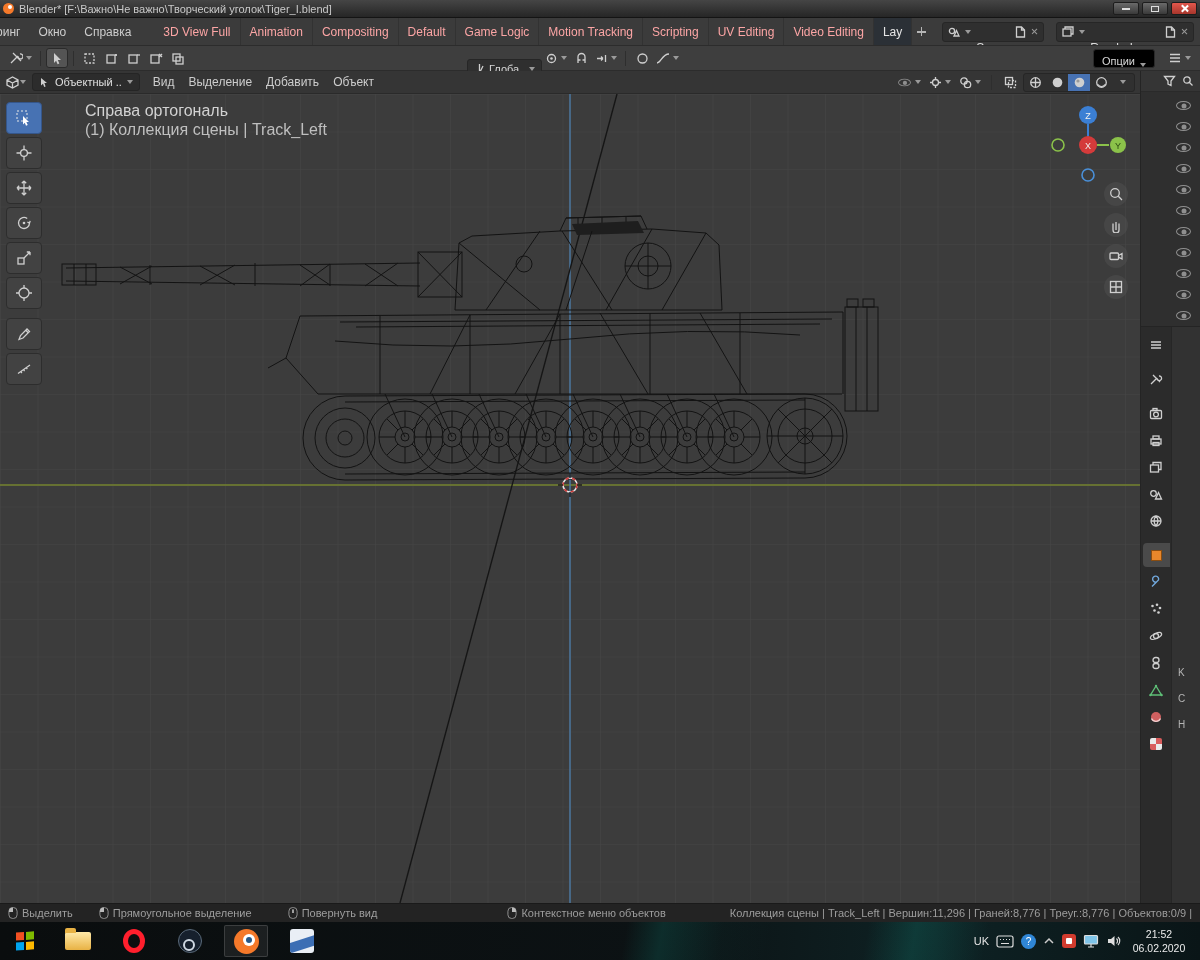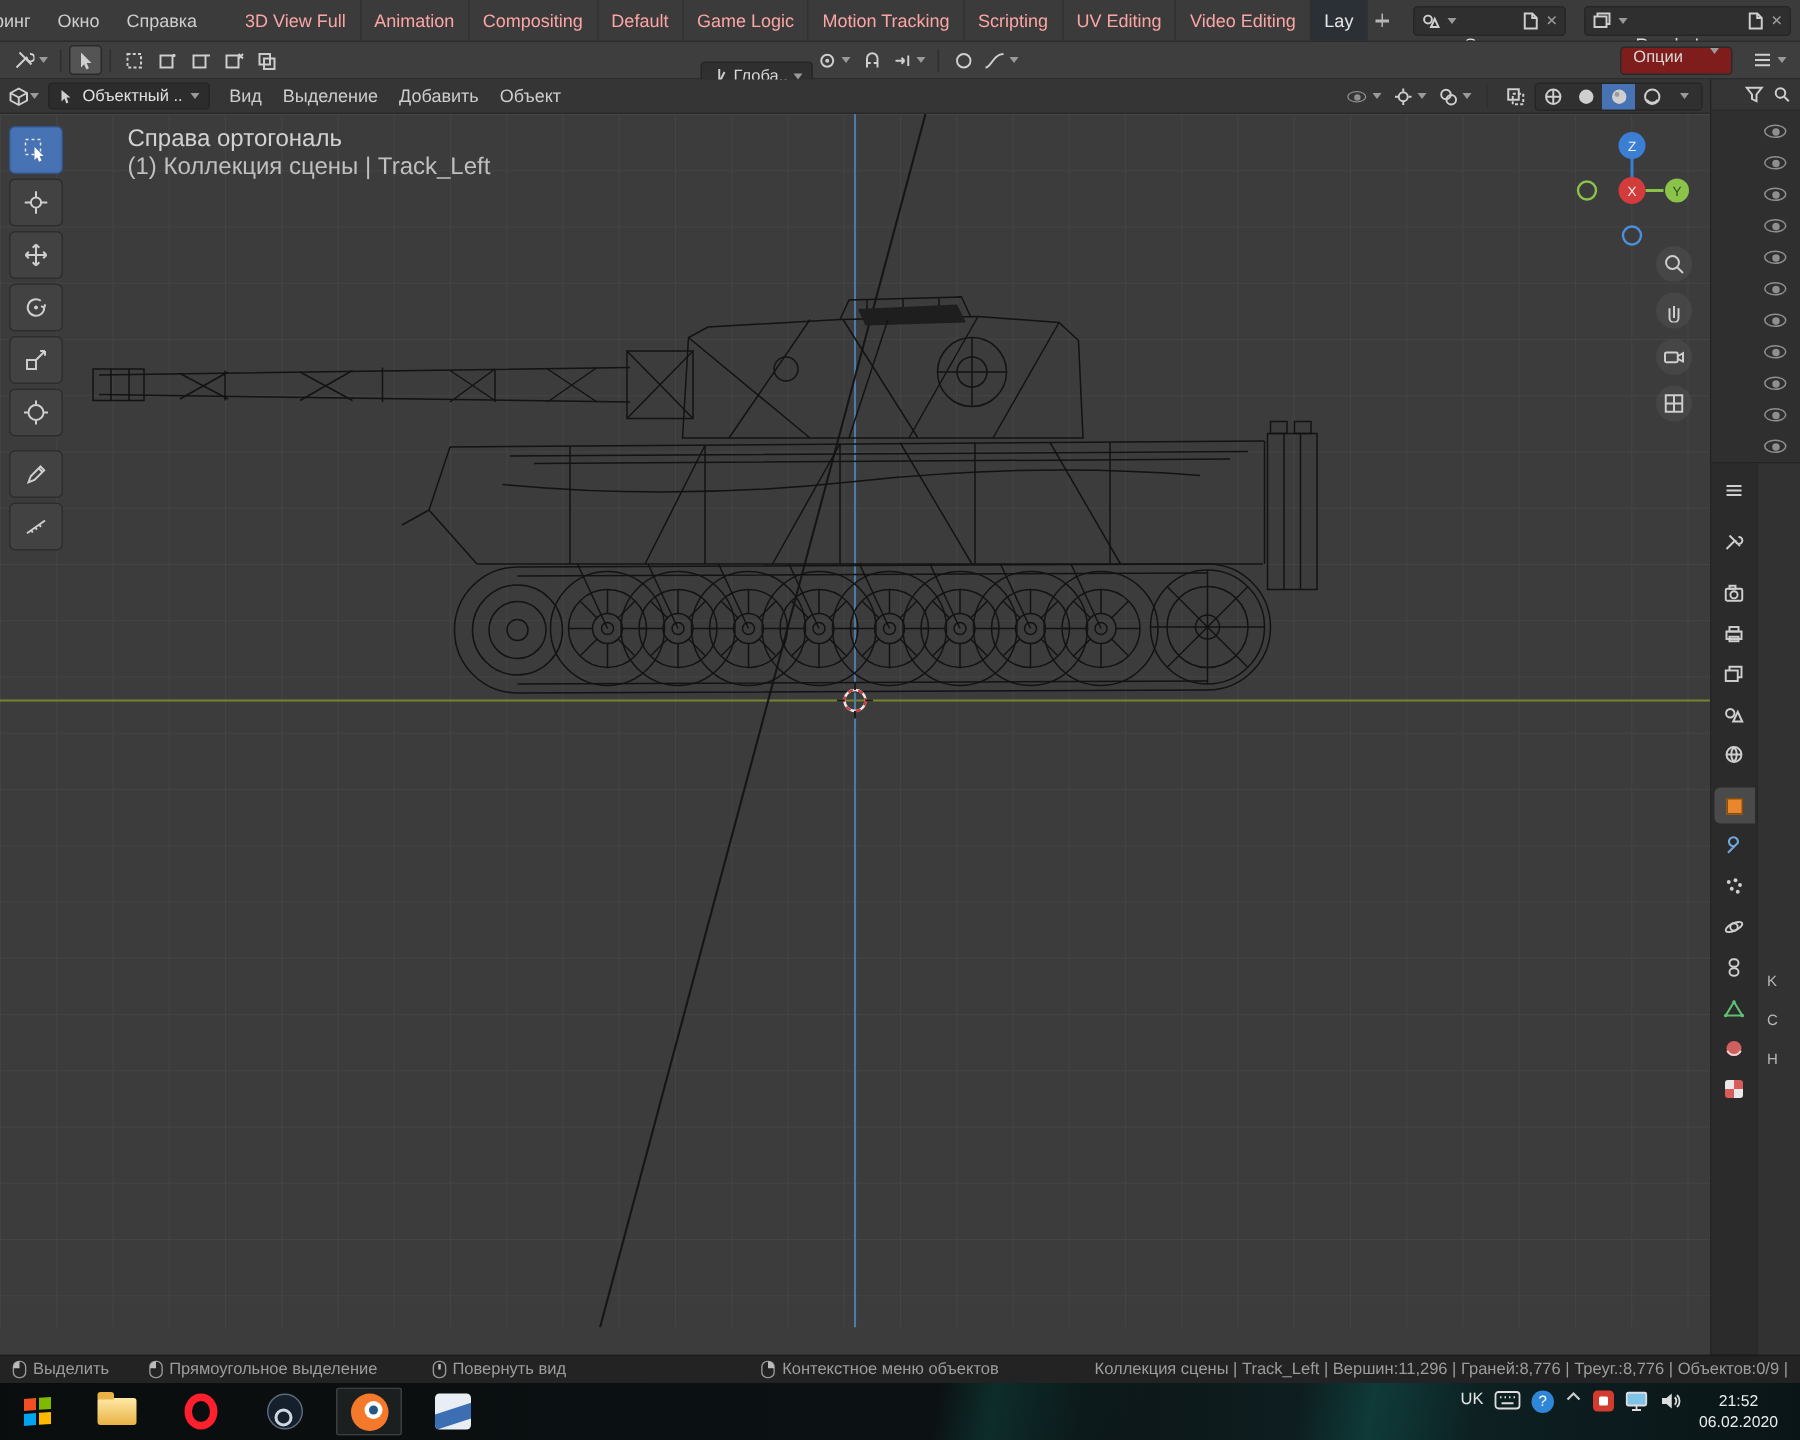--- a/index.html
+++ b/index.html
@@ -37,21 +37,21 @@
   .caret { width:0; height:0; border-left:3px solid transparent; border-right:3px solid transparent; border-top:4px solid #9a9a9a; }
   .mini-x { position:relative; width:7px; height:7px; }
   .mini-x::before,.mini-x::after{ content:""; position:absolute; left:3px; top:0; width:1.2px; height:7px; background:#9a9a9a; }
   .mini-x::before{transform:rotate(45deg);} .mini-x::after{transform:rotate(-45deg);}
 
   .topbar2 { height:25px; flex:0 0 25px; background:#3e3e3e; border-bottom:1px solid #2c2c2c; display:flex; align-items:center; padding:0 6px; }
   .icon-btn { height:20px; min-width:22px; display:flex; align-items:center; justify-content:center; gap:3px; border-radius:3px; padding:0 3px; }
   .icon-btn.pressed { background:#545454; border:1px solid #2a2a2a; }
   .sep { width:1px; height:15px; background:#2e2e2e; margin:0 5px; }
   .dd-field { display:flex; align-items:center; gap:4px; background:#2f2f2f; border:1px solid #262626; border-radius:3px; height:19px; padding:0 6px; font-size:11px; color:#d8d8d8; }
-  .opts-btn { margin-left:auto; display:flex; align-items:flex-start; gap:18px; background:#7f1d1d; border:1px solid #2a2a2a; border-radius:3px; height:19px; padding:0 8px; font-size:11px; color:#d8d8d8; }
+  .opts-btn { margin-left:auto; display:flex; align-items:flex-end; gap:5px; background:#000000; border:1px solid #2a2a2a; border-radius:3px; height:19px; padding:0 8px; font-size:11px; color:#d8d8d8; }
 
   
   .main { flex:1; display:flex; min-height:0; }
   .vp-wrap { width:1140px; flex:0 0 1140px; display:flex; flex-direction:column; }
   .vp-header { height:23px; flex:0 0 23px; background:#353535; border-bottom:1px solid #2a2a2a; display:flex; align-items:center; padding:0 5px; }
   .vp-header .menu-item { line-height:23px; padding:15px 7px; }
   .mode-field { display:flex; align-items:center; gap:5px; background:#2c2c2c; border:1px solid #252525; border-radius:3px; height:18px; padding:0 6px; font-size:11px; color:#e0e0e0; margin:0 6px; }
   .hdr-right { margin-left:auto; display:flex; align-items:center; gap:2px; }
   .shade-group { display:flex; align-items:center; background:#303030; border:1px solid #262626; border-radius:3px; height:19px; overflow:hidden; }
   .shade-btn { width:22px; height:19px; display:flex; align-items:center; justify-content:center; }
@@ -113,35 +113,48 @@
   .folder { position:relative; width:26px; height:18px; background:linear-gradient(#ffe9a8,#e8b244); border-radius:2px; }
   .folder::before { content:""; position:absolute; left:0; top:-4px; width:11px; height:5px; background:#e8b244; border-radius:2px 2px 0 0; }
   .opera-ring { width:22px; height:24px; border:5px solid #ff1f2d; border-radius:50%; }
   .steam-disc { width:24px; height:24px; border-radius:50%; background:#16202d; border:1px solid #5a6a7a; position:relative; }
   .steam-disc::after{ content:""; position:absolute; left:4px; top:9px; width:8px; height:8px; border-radius:50%; border:2px solid #cfd8e2; }
   .blender-disc { width:25px; height:25px; border-radius:50%; background:#f5792a; position:relative; }
   .blender-disc::before{ content:""; position:absolute; left:9px; top:5px; width:12px; height:12px; border-radius:50%; background:#fff; }
   .blender-disc::after{ content:""; position:absolute; left:12px; top:8px; width:6px; height:6px; border-radius:50%; background:#265787; }
   .paint-tile { width:24px; height:24px; border-radius:3px; background:#e9eef5; position:relative; overflow:hidden; }
   .paint-tile::after{ content:""; position:absolute; left:-4px; top:10px; width:34px; height:10px; background:#3c6eb4; transform:rotate(-18deg); }
-  .tray { margin-left:auto; display:flex; align-items:flex-start; gap:7px; padding-right:4px; }
+  .tray { margin-left:auto; display:flex; align-items:center; gap:7px; padding-right:4px; }
   .tray-text { font-size:11px; color:#e3e3e3; }
   .help-disc { width:15px; height:15px; border-radius:50%; background:#2f86d6; color:#fff; font-size:10px; display:flex; align-items:center; justify-content:center; }
   .badge-red { width:14px; height:14px; border-radius:3px; background:#d23b2e; position:relative; }
   .badge-red::after{ content:""; position:absolute; left:4px; top:4px; width:6px; height:6px; background:#fff; border-radius:1px;}
   .clock { text-align:center; font-size:10.5px; color:#ececec; line-height:1.35; min-width:62px; }
 
   svg .s { stroke:#cfcfcf; fill:none; stroke-width:1.3; }
   svg .sf { fill:#cfcfcf; stroke:none; }
 </style>
 </head>
 <body>
 
 <div class="screen">
 
+  <div class="titlebar">
+    <span class="app-ico"></span>
+    <span class="title-text">Blender* [F:\Важно\Не важно\Творческий уголок\Tiger_I.blend]</span>
+    <span class="win-btn">
+        <span class="glyph-min"></span>
+      </span>
+    <span class="win-btn">
+        <span class="glyph-max"></span>
+      </span>
+    <span class="win-btn close">
+        <span class="glyph-x"></span>
+      </span>
+  </div>
 
   <div class="topbar1">
     <span class="menu-item cut">ринг</span>
     <span class="menu-item">Окно</span>
     <span class="menu-item">Справка</span>
     <div class="ws-tabs">
       <span class="ws-tab">3D View Full</span>
       <span class="ws-tab">Animation</span>
       <span class="ws-tab">Compositing</span>
       <span class="ws-tab">Default</span>

